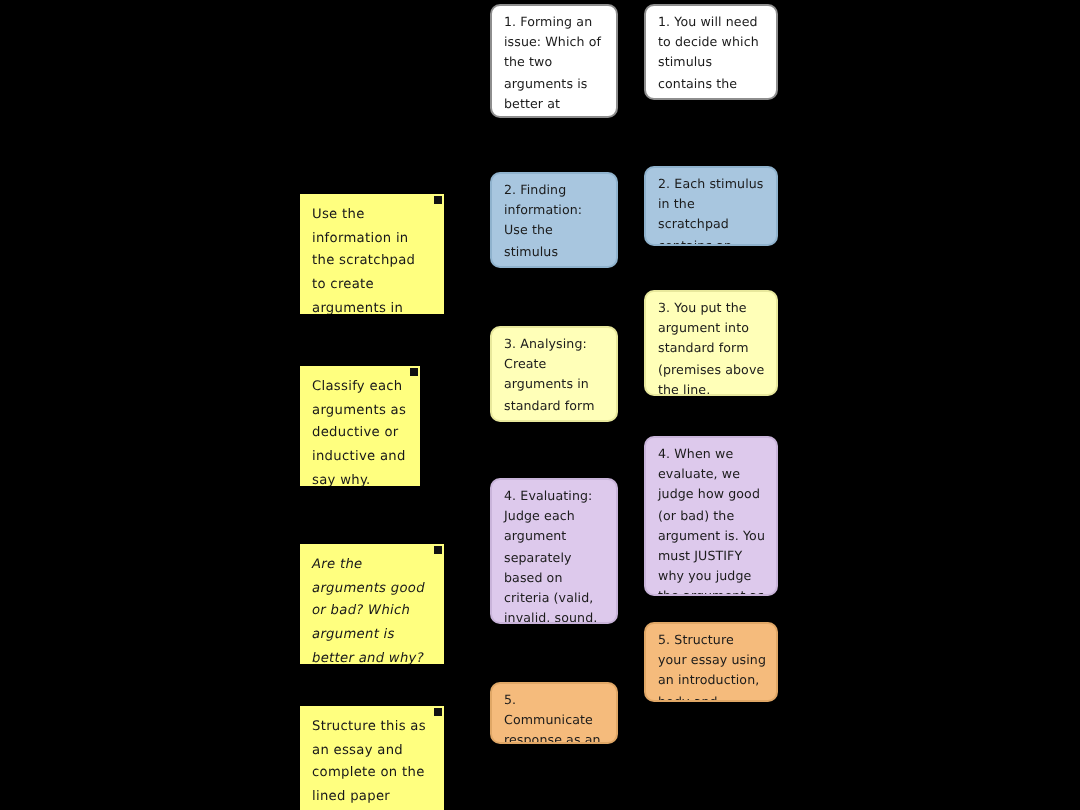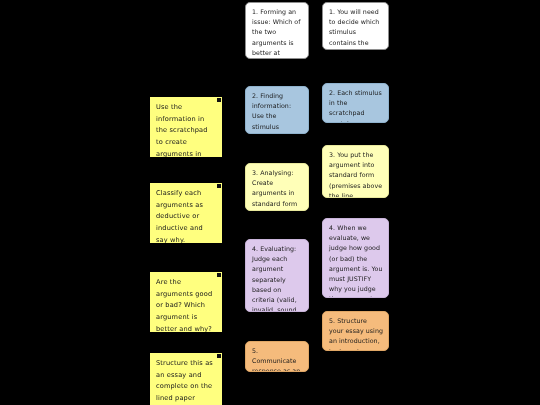--- a/index.html
+++ b/index.html
@@ -87,26 +87,26 @@
 </head>
 <body>
 
 <div id="canvas">
 
   <div class="sticky" style="left:150px; top:97px; width:72px; height:60px;">
     <span class="fold"></span>
     <span>Use the information in the scratchpad to create arguments in standard form.</span>
   </div>
 
-  <div class="sticky" style="left:150px; top:183px; width:72px; height:60px;">
+  <div class="sticky" style="left:150px; top:183px; width:60px; height:60px;">
     <span class="fold"></span>
     <span>Classify each arguments as deductive or inductive and say why.</span>
   </div>
 
-  <div class="sticky" style="left:150px; top:272px; width:72px; height:60px;">
+  <div class="sticky" style="left:150px; top:272px; width:72px; height:60px;font-style:italic;">
     <span class="fold"></span>
     <span>Are the arguments good or bad? Which argument is better and why?</span>
   </div>
 
   <div class="sticky" style="left:150px; top:353px; width:72px; height:57px;">
     <span class="fold"></span>
     <span>Structure this as an essay and complete on the lined paper provided.</span>
   </div>
 
   <div class="card white" style="left:245px; top:2px; width:64px; height:57px;">

